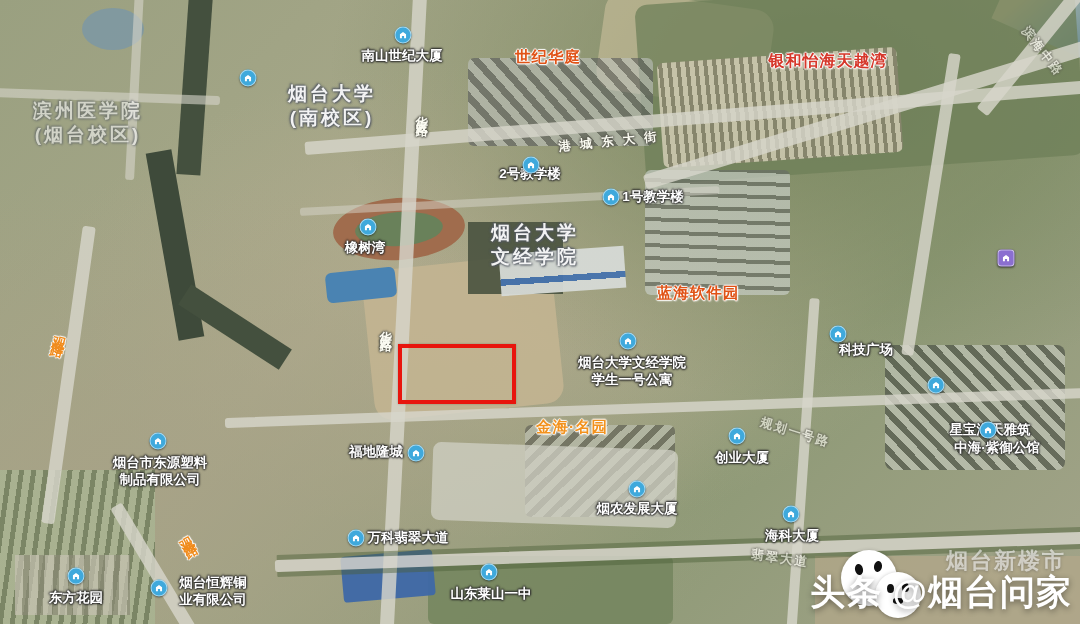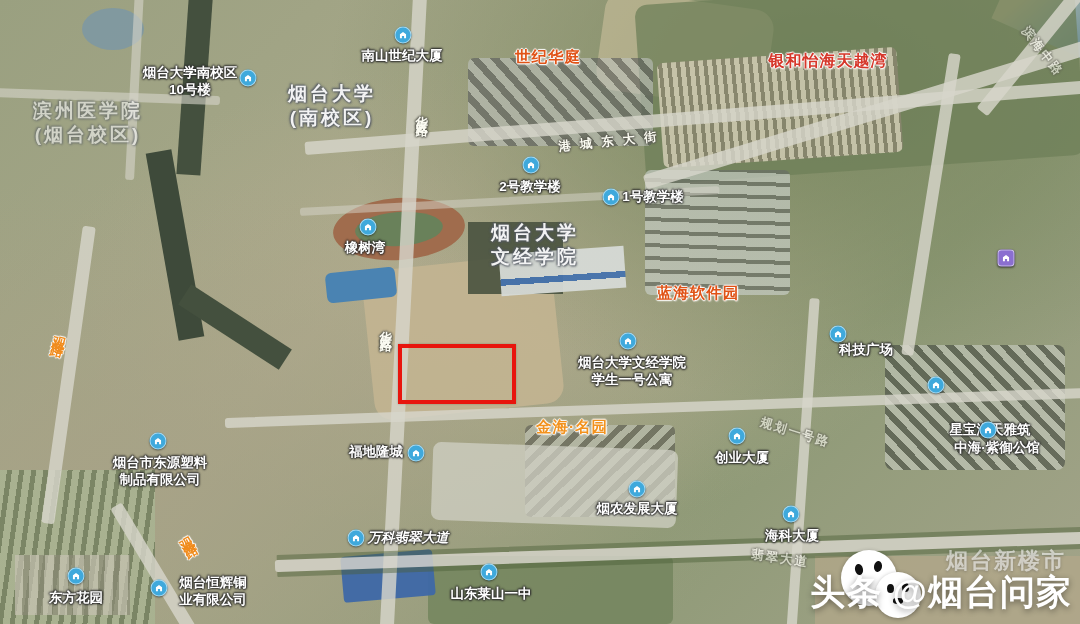--- a/index.html
+++ b/index.html
@@ -148,43 +148,39 @@
       <svg viewBox="0 0 10 10">
         <path d="M1.6 8.6V4.2L5 1.6l3.4 2.6v4.4H6.2V6H3.8v2.6z" fill="#fff"></path>
       </svg>
     </div>
     <div class="map-label orange-red" style="left: 548px; top: 57px;">
       <div>世纪华庭</div>
     </div>
     <div class="map-label red" style="left: 828px; top: 61px;">
       <div>银和怡海天越湾</div>
     </div>
-    <div class="map-label poi" style="left: 190px; top: 82px;">
-      <div>烟台大学南校区</div>
-      <div>10号楼</div>
-    </div>
     <div class="poi-icon" style="left: 248px; top: 78px; background: rgb(63, 169, 220);">
       <svg viewBox="0 0 10 10">
         <path d="M1.6 8.6V4.2L5 1.6l3.4 2.6v4.4H6.2V6H3.8v2.6z" fill="#fff"></path>
       </svg>
     </div>
     <div class="map-label campus" style="left: 332px; top: 106px;">
       <div>烟台大学</div>
       <div>(南校区)</div>
     </div>
     <div class="map-label road vertical" style="left: 421px; top: 112px;">
       <div>华庭路</div>
     </div>
     <div class="map-label road vertical" style="left: 385px; top: 327px;">
       <div>华庭路</div>
     </div>
     <div class="map-label road spread" style="left: 612px; top: 142px; transform: translate(-50%, -50%) rotate(-6deg);">
       <div>港城东大街</div>
     </div>
-    <div class="map-label poi" style="left: 530px; top: 187px;">
+    <div class="map-label poi" style="left: 530px; top: 174px;">
       <div>2号教学楼</div>
     </div>
     <div class="poi-icon" style="left: 531px; top: 165px; background: rgb(63, 169, 220);">
       <svg viewBox="0 0 10 10">
         <path d="M1.6 8.6V4.2L5 1.6l3.4 2.6v4.4H6.2V6H3.8v2.6z" fill="#fff"></path>
       </svg>
     </div>
     <div class="map-label poi" style="left: 653px; top: 197px;">
       <div>1号教学楼</div>
     </div>
@@ -289,21 +285,21 @@
       </svg>
     </div>
     <div class="map-label poi" style="left: 792px; top: 536px;">
       <div>海科大厦</div>
     </div>
     <div class="poi-icon" style="left: 791px; top: 514px; background: rgb(63, 169, 220);">
       <svg viewBox="0 0 10 10">
         <path d="M1.6 8.6V4.2L5 1.6l3.4 2.6v4.4H6.2V6H3.8v2.6z" fill="#fff"></path>
       </svg>
     </div>
-    <div class="map-label poi" style="left: 408px; top: 538px; font-style: italic;">
+    <div class="map-label poi" style="left: 408px; top: 538px;">
       <div>万科翡翠大道</div>
     </div>
     <div class="poi-icon" style="left: 356px; top: 538px; background: rgb(63, 169, 220);">
       <svg viewBox="0 0 10 10">
         <path d="M1.6 8.6V4.2L5 1.6l3.4 2.6v4.4H6.2V6H3.8v2.6z" fill="#fff"></path>
       </svg>
     </div>
     <div class="map-label road faint" style="left: 780px; top: 559px; transform: translate(-50%, -50%) rotate(8deg);">
       <div>翡翠大道</div>
     </div>

